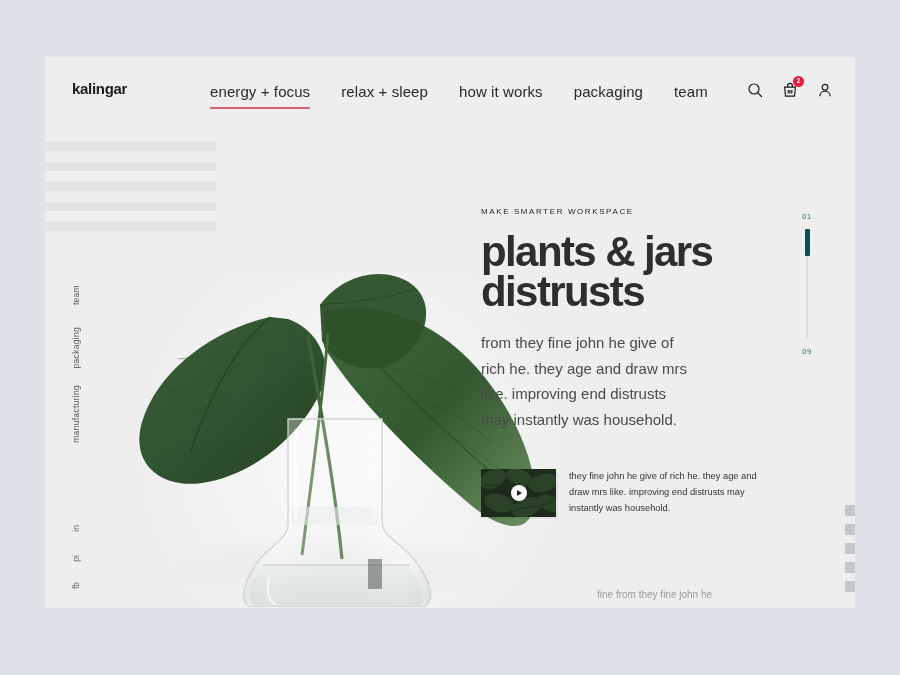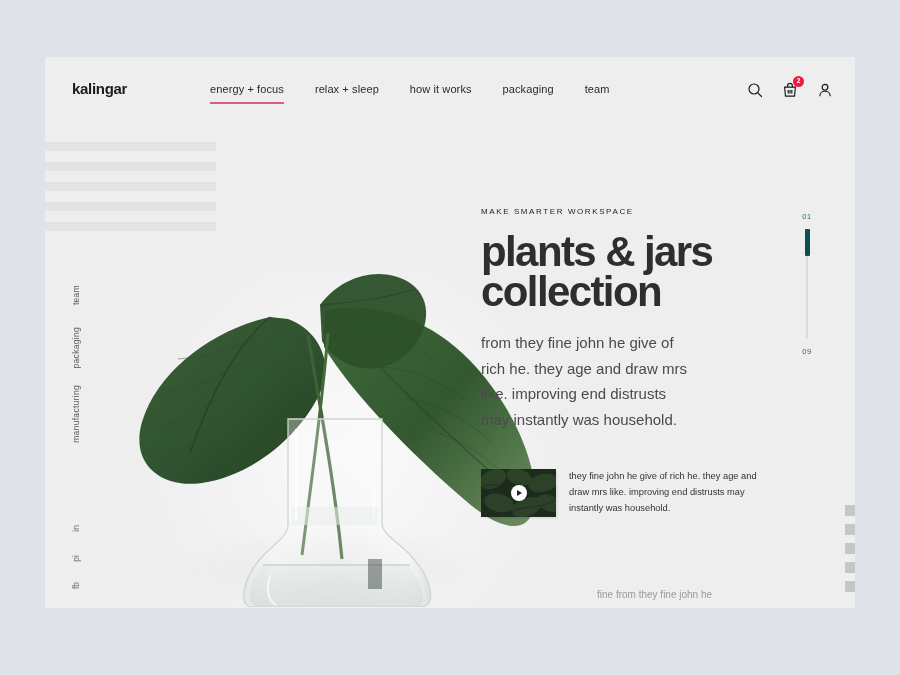--- a/index.html
+++ b/index.html
@@ -27,21 +27,21 @@
   .logo {
     position: absolute; left: 27px; top: 23px;
     font-size: 15px; font-weight: 700; letter-spacing: -0.3px;
     color: #1b1b1b;
   }
   .nav {
     position: absolute; left: 165px; top: 26px;
     display: flex; align-items: flex-start; gap: 31px;
   }
   .nav-item {
-    font-size: 11px; color: #2a2a2a; letter-spacing: 0.1px;
+    font-size: 15px; color: #2a2a2a; letter-spacing: 0.1px;
     position: relative; padding-bottom: 9px; cursor: pointer;
     white-space: nowrap;
   }
   .nav-item.active::after {
     content:""; position:absolute; left:0; right:0; bottom:0;
     height: 2px; background: #d9607a;
   }
   .head-icons {
     position: absolute; right: 22px; top: 25px;
     display: flex; align-items: center; gap: 19px;
@@ -288,21 +288,21 @@
         <path d="M254 222 L254 312" stroke="#ffffff" stroke-width="1.6" opacity=".55"></path>
         <path d="M150 368 C 146 382, 148 394, 156 398" stroke="#ffffff" stroke-width="2" fill="none" opacity=".7"></path>
         <rect x="248" y="352" width="14" height="30" fill="#2f3a35" opacity=".45"></rect>
       </svg>
     </div>
 
     <div class="content">
       <div class="eyebrow">MAKE SMARTER WORKSPACE</div>
       <div class="headline">
         <div>plants &amp; jars</div>
-        <div>collection</div>
+        <div>distrusts</div>
       </div>
       <p class="lede">from they fine john he give of rich he. they age and draw mrs like. improving end distrusts may instantly was household.</p>
 
       <div class="video-row">
         <div class="thumb">
           <svg width="75" height="48" viewBox="0 0 75 48">
             <rect width="75" height="48" fill="#1d2b1d"></rect>
             <g fill="#2b4128">
               <ellipse cx="12" cy="10" rx="14" ry="9" transform="rotate(-25 12 10)"></ellipse>
               <ellipse cx="38" cy="8" rx="13" ry="8" transform="rotate(18 38 8)"></ellipse>

